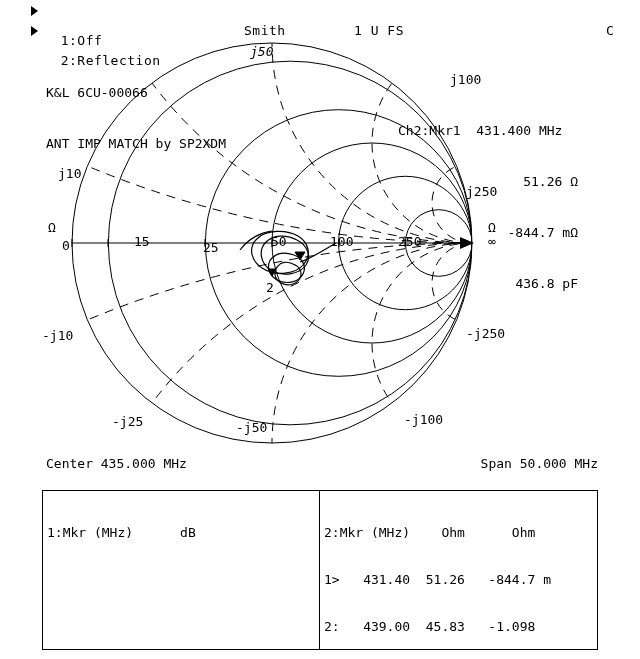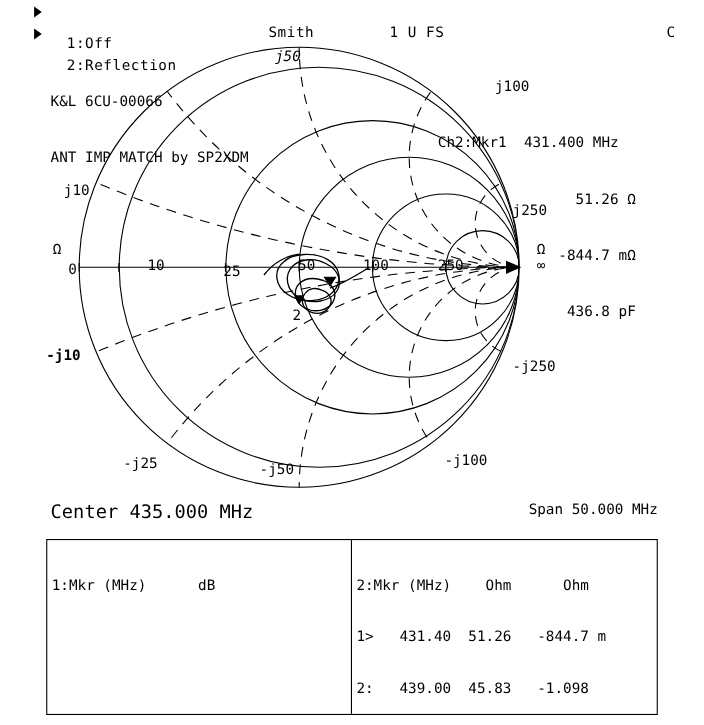--- a/index.html
+++ b/index.html
@@ -63,21 +63,21 @@
   #smith-wrap { left: 0px; top: 28px; width: 640px; height: 430px; }
 
   
   .sm-lab {
     position: absolute;
     font-size: 13px;
     white-space: pre;
   }
 
   
-  #center-label { left: 46px; top: 456px; font-size: 17px; white-space: pre; }
+  #center-label { left: 46px; top: 456px; font-size: 13px; white-space: pre; }
   #span-label   { right: 42px; top: 456px; font-size: 13px; white-space: pre; }
 
   
   #tables {
     left: 42px; top: 490px;
     width: 556px; height: 160px;
     border: 1px solid #000;
     box-sizing: border-box;
     display: flex;
   }
@@ -188,29 +188,29 @@
     <g stroke="#000" fill="none">
       <path d="M272,248 l-4,-7 l8,0 Z" fill="#000"></path>
     </g>
   </svg>
 
   
   <span class="sm-lab" style="left:250px; top:16px;font-style:italic;">j50</span>
   <span class="sm-lab" style="left:420px; top:44px;margin-left:30px;">j100</span>
   <span class="sm-lab" style="left:466px; top:136px;margin-top:20px;">j250</span>
   <span class="sm-lab" style="left:58px;  top:138px;text-align:center;">j10</span>
-  <span class="sm-lab" style="left:42px;  top:288px;font-weight:bold;">-j10</span>
+  <span class="sm-lab" style="left:42px;  top:300px;">-j10</span>
   <span class="sm-lab" style="left:466px; top:298px;">-j250</span>
   <span class="sm-lab" style="left:404px; top:384px;">-j100</span>
   <span class="sm-lab" style="left:112px; top:386px;">-j25</span>
   <span class="sm-lab" style="left:236px; top:392px;">-j50</span>
 
   <span class="sm-lab" style="left:48px;  top:192px;">Ω</span>
   <span class="sm-lab" style="left:62px;  top:210px;">0</span>
-  <span class="sm-lab" style="left:134px; top:206px;">10</span>
+  <span class="sm-lab" style="left:134px; top:206px;">15</span>
   <span class="sm-lab" style="left:203px; top:212px;">25</span>
   <span class="sm-lab" style="left:271px; top:206px;">50</span>
   <span class="sm-lab" style="left:330px; top:206px;">100</span>
   <span class="sm-lab" style="left:398px; top:206px;">250</span>
   <span class="sm-lab" style="left:488px; top:206px;">∞</span>
   <span class="sm-lab" style="left:488px; top:192px;">Ω</span>
   <span class="sm-lab" style="left:266px; top:252px;">2</span>
 </div>
 
 <div class="abs mono" id="center-label">Center 435.000 MHz</div>

